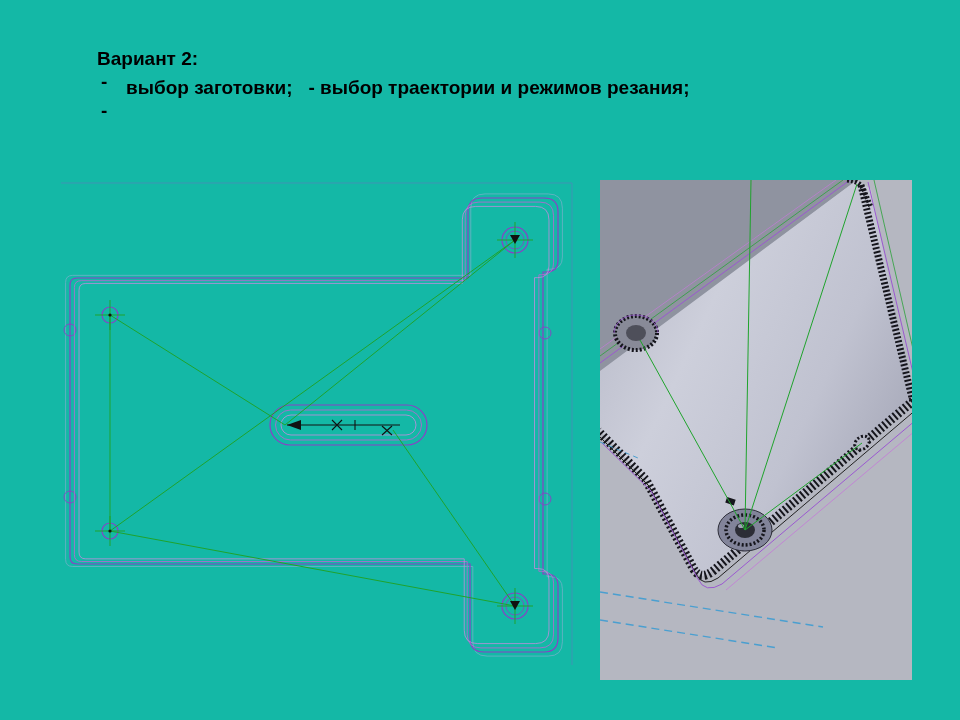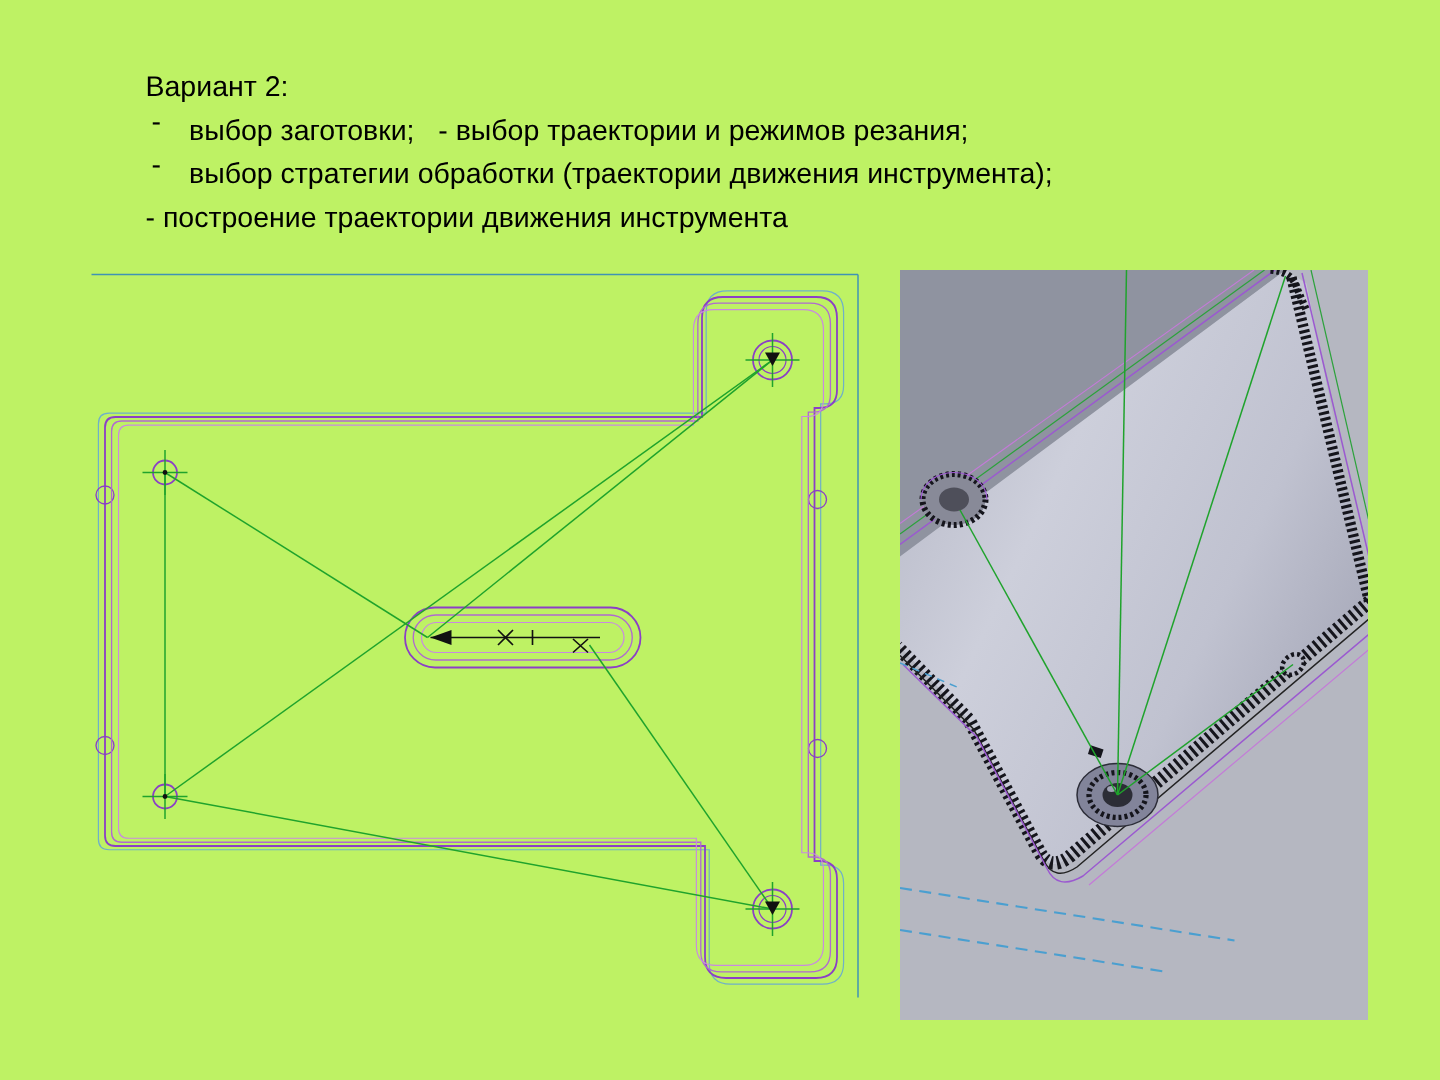--- a/index.html
+++ b/index.html
@@ -1,20 +1,20 @@
 <!DOCTYPE html>
 <html><head>
 <meta charset="utf-8">
 <style>
   html,body{margin:0;padding:0;}
   body{
     width:960px;height:720px;background:#ffffff;position:relative;overflow:hidden;
     font-family:"Liberation Sans", sans-serif;color:#000;
   }
-  .slide{position:absolute;inset:0;background:#bef264;}
+  .slide{position:absolute;inset:0;background:#14b8a6;font-weight:bold;}
   .text-block{position:absolute;left:97px;top:44px;width:760px;font-size:19px;line-height:29px;}
   .line{white-space:pre-wrap;}
   .bullet-row{display:flex;align-items:baseline;}
   .marker{display:inline-block;width:25px;padding-left:4px;transform:translateY(-6px);flex:0 0 25px;}
   .bullet-text{white-space:pre-wrap;}
   .figure{position:absolute;}
   svg{display:block;}
 </style>
 </head>
 <body>
@@ -22,23 +22,21 @@
 <div class="slide">
 
   <div class="text-block">
     <div class="line">Вариант 2:</div>
     <div class="line bullet-row">
       <span class="marker">-</span>
       <span class="bullet-text">выбор заготовки;   - выбор траектории и режимов резания;</span>
     </div>
     <div class="line bullet-row">
       <span class="marker">-</span>
-      <span class="bullet-text">выбор стратегии обработки (траектории движения инструмента);</span>
     </div>
-    <div class="line">- построение траектории движения инструмента</div>
   </div>
 
   <div class="figure" style="left:55px;top:178px;width:520px;height:490px;">
     <svg width="520" height="490" viewBox="0 0 520 490">
 
       <g fill="none" stroke-width="1" stroke="#3f93b5">
         <path d="M6,5 H517"></path>
         <path d="M517,5 V487"></path>
       </g>
 

